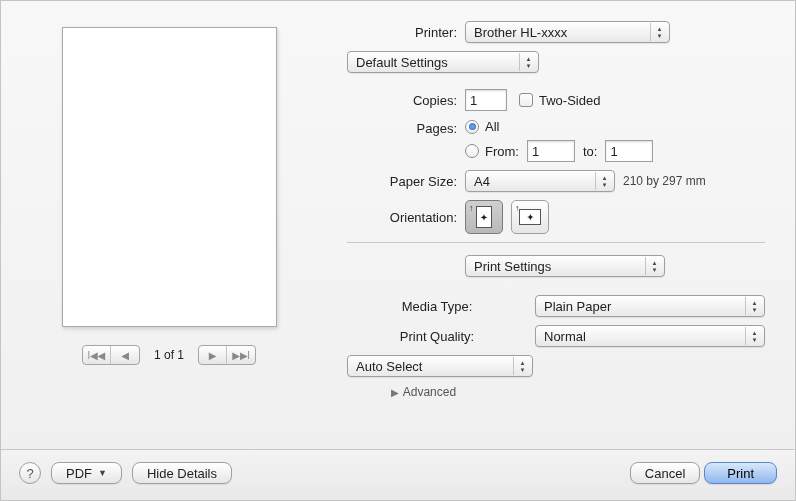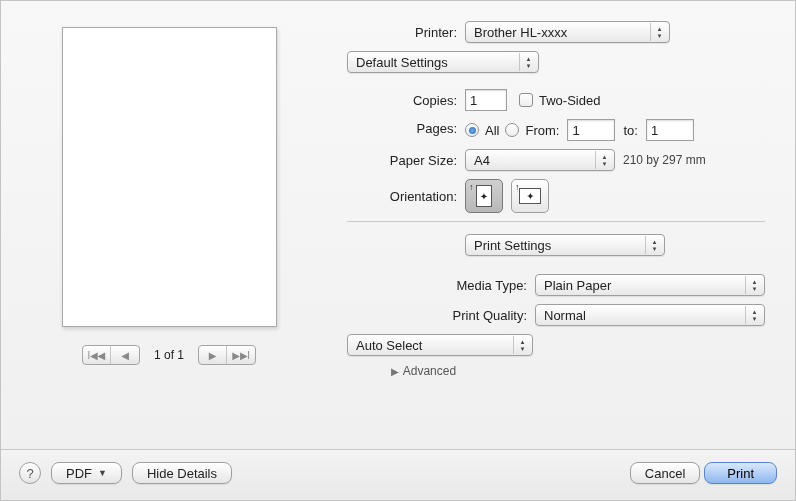--- a/index.html
+++ b/index.html
@@ -74,21 +74,21 @@
     align-items: center;
     margin-bottom: 8px;
   }
   .label {
     width: 110px;
     text-align: right;
     margin-right: 8px;
   }
   .label2 {
     width: 180px;
-    text-align: right;
+    text-align: center;
     margin-right: 8px;
   }
   .popup {
     position: relative;
     height: 22px;
     background: linear-gradient(#ffffff,#e8e8e8);
     border: 1px solid #9f9f9f;
     border-radius: 4px;
     display: flex;
     align-items: center;
@@ -297,21 +297,21 @@
         <div class="textfield" style="width:42px">
           <span>1</span>
         </div>
         <div style="width:12px"></div>
         <div class="checkbox"></div>
         <span>Two-Sided</span>
       </div>
 
       <div class="row" style="align-items:flex-start">
         <span class="label" style="padding-top:2px">Pages:</span>
-        <div style="display:flex;flex-direction:row;gap:6px">
+        <div style="display:flex;flex-direction:column;gap:6px">
           <div style="display:flex;align-items:center">
             <div class="radio checked"></div>
             <span>All</span>
           </div>
           <div style="display:flex;align-items:center">
             <div class="radio"></div>
             <span style="width:42px">From:</span>
             <div class="textfield" style="width:48px">
               <span>1</span>
             </div>

